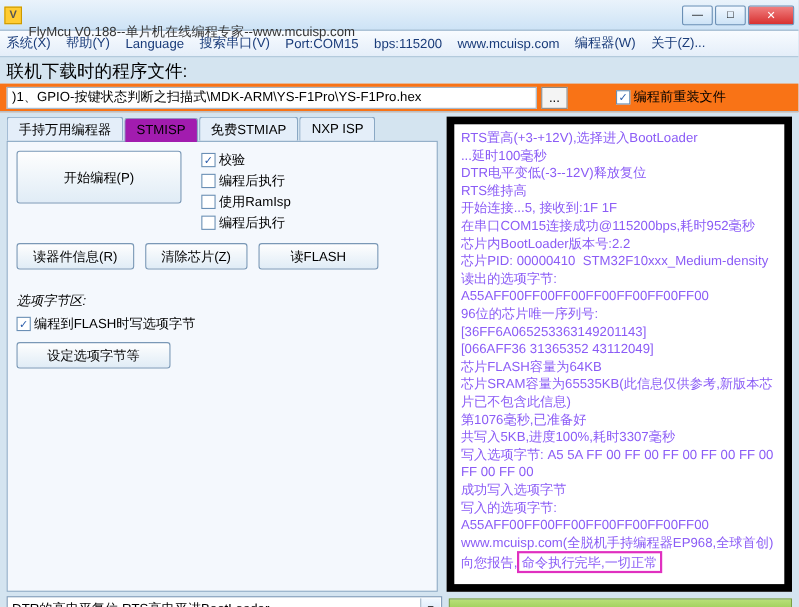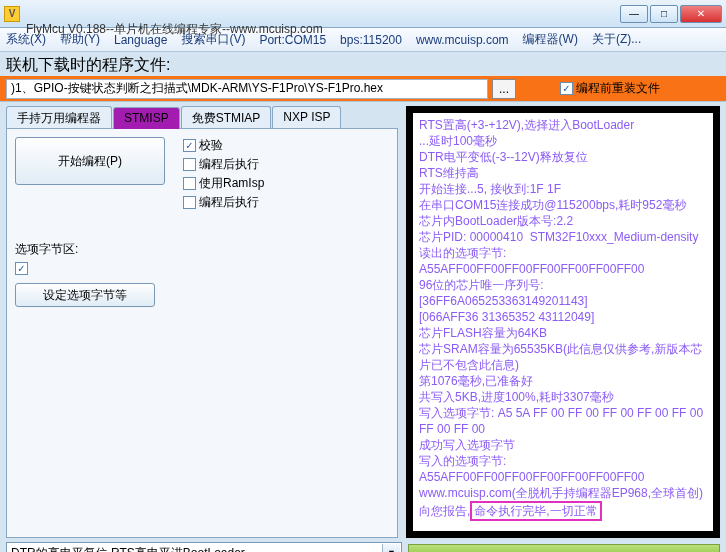--- a/index.html
+++ b/index.html
@@ -31,21 +31,21 @@
 
 .tabbody { flex: 1; border: 1px solid #8aa8c4; background: #f4f8fd; padding: 8px; }
 .btnrow1 { display: flex; gap: 18px; align-items: flex-start; margin-bottom: 10px; }
 .bigbtn { width: 150px; height: 48px; border: 1px solid #7a98b6; background: linear-gradient(#fefefe, #e0ecf6); border-radius: 3px; display: flex; align-items: center; justify-content: center; }
 .opts { display: flex; flex-direction: column; gap: 2px; }
 .opts label { display: flex; align-items: center; gap: 3px; }
 
 .btnrow2 { display: flex; gap: 10px; margin-bottom: 12px; }
 .smbtn { height: 24px; padding: 0 14px; border: 1px solid #7a98b6; background: linear-gradient(#fefefe, #e0ecf6); border-radius: 3px; display: flex; align-items: center; justify-content: center; }
 
-.sectionlabel { margin: 20px 0 4px 0; }
+.sectionlabel { margin: 20px 0 4px 0; font-style: italic; }
 
 .log { flex: 1; border: 7px solid #000000; background: #fff; padding: 4px 6px; font-family: "NSimSun", SimSun, monospace; font-size: 12px; line-height: 16px; overflow-y: scroll; color: #8b5cf6; white-space: pre-wrap; word-break: break-all; position: relative; }
 .log .hl { border: 2px solid #e030c0; padding: 0 2px; display: inline-block; }
 
 .bottomrow { display: flex; align-items: center; height: 30px; padding: 0 6px; gap: 6px; }
 .combo { flex: 0 0 396px; height: 22px; border: 1px solid #7a98b6; background: #fff; display: flex; align-items: center; padding: 0 4px; position: relative; }
 .combo .arrow { position: absolute; right: 1px; top: 1px; bottom: 1px; width: 18px; background: linear-gradient(#f2f8ff, #cde3f6); border-left: 1px solid #a0b4c8; display: flex; align-items: center; justify-content: center; font-size: 9px; }
 .progress { flex: 1; height: 18px; border: 1px solid #7aa040; background: linear-gradient(#b8e078, #8cc040); }
 
 ::-webkit-scrollbar { width: 16px; }
@@ -113,24 +113,28 @@
               <span class="chkbox"></span>
               <span>使用RamIsp</span>
             </label>
           <label>
               <span class="chkbox"></span>
               <span>编程后执行</span>
             </label>
         </div>
       </div>
       <div class="btnrow2">
+        <div class="smbtn">读器件信息(R)</div>
+        <div class="smbtn">清除芯片(Z)</div>
+        <div class="smbtn" style="padding:0 28px;">读FLASH</div>
       </div>
       <div class="sectionlabel">选项字节区:</div>
       <label style="display:flex;align-items:center;gap:3px;margin-bottom:8px;">
         <span class="chkbox">✓</span>
+          <span>编程到FLASH时写选项字节</span>
       </label>
       <div class="smbtn" style="width:140px;">设定选项字节等</div>
     </div>
   </div>
 
   <div class="rightpane">
     <div class="log" id="logbox"><div>RTS置高(+3-+12V),选择进入BootLoader</div><div>...延时100毫秒</div><div>DTR电平变低(-3--12V)释放复位</div><div>RTS维持高</div><div>开始连接...5, 接收到:1F 1F</div><div>在串口COM15连接成功@115200bps,耗时952毫秒</div><div>芯片内BootLoader版本号:2.2</div><div>芯片PID: 00000410  STM32F10xxx_Medium-density</div><div>读出的选项字节:</div><div>A55AFF00FF00FF00FF00FF00FF00FF00</div><div>96位的芯片唯一序列号:</div><div>[36FF6A065253363149201143]</div><div>[066AFF36 31365352 43112049]</div><div>芯片FLASH容量为64KB</div><div>芯片SRAM容量为65535KB(此信息仅供参考,新版本芯片已不包含此信息)</div><div>第1076毫秒,已准备好</div><div>共写入5KB,进度100%,耗时3307毫秒</div><div>写入选项字节: A5 5A FF 00 FF 00 FF 00 FF 00 FF 00 FF 00 FF 00</div><div>成功写入选项字节</div><div>写入的选项字节:</div><div>A55AFF00FF00FF00FF00FF00FF00FF00</div><div>www.mcuisp.com(全脱机手持编程器EP968,全球首创)向您报告,<span class="hl">命令执行完毕,一切正常</span></div></div>
   </div>
 </div>
 

